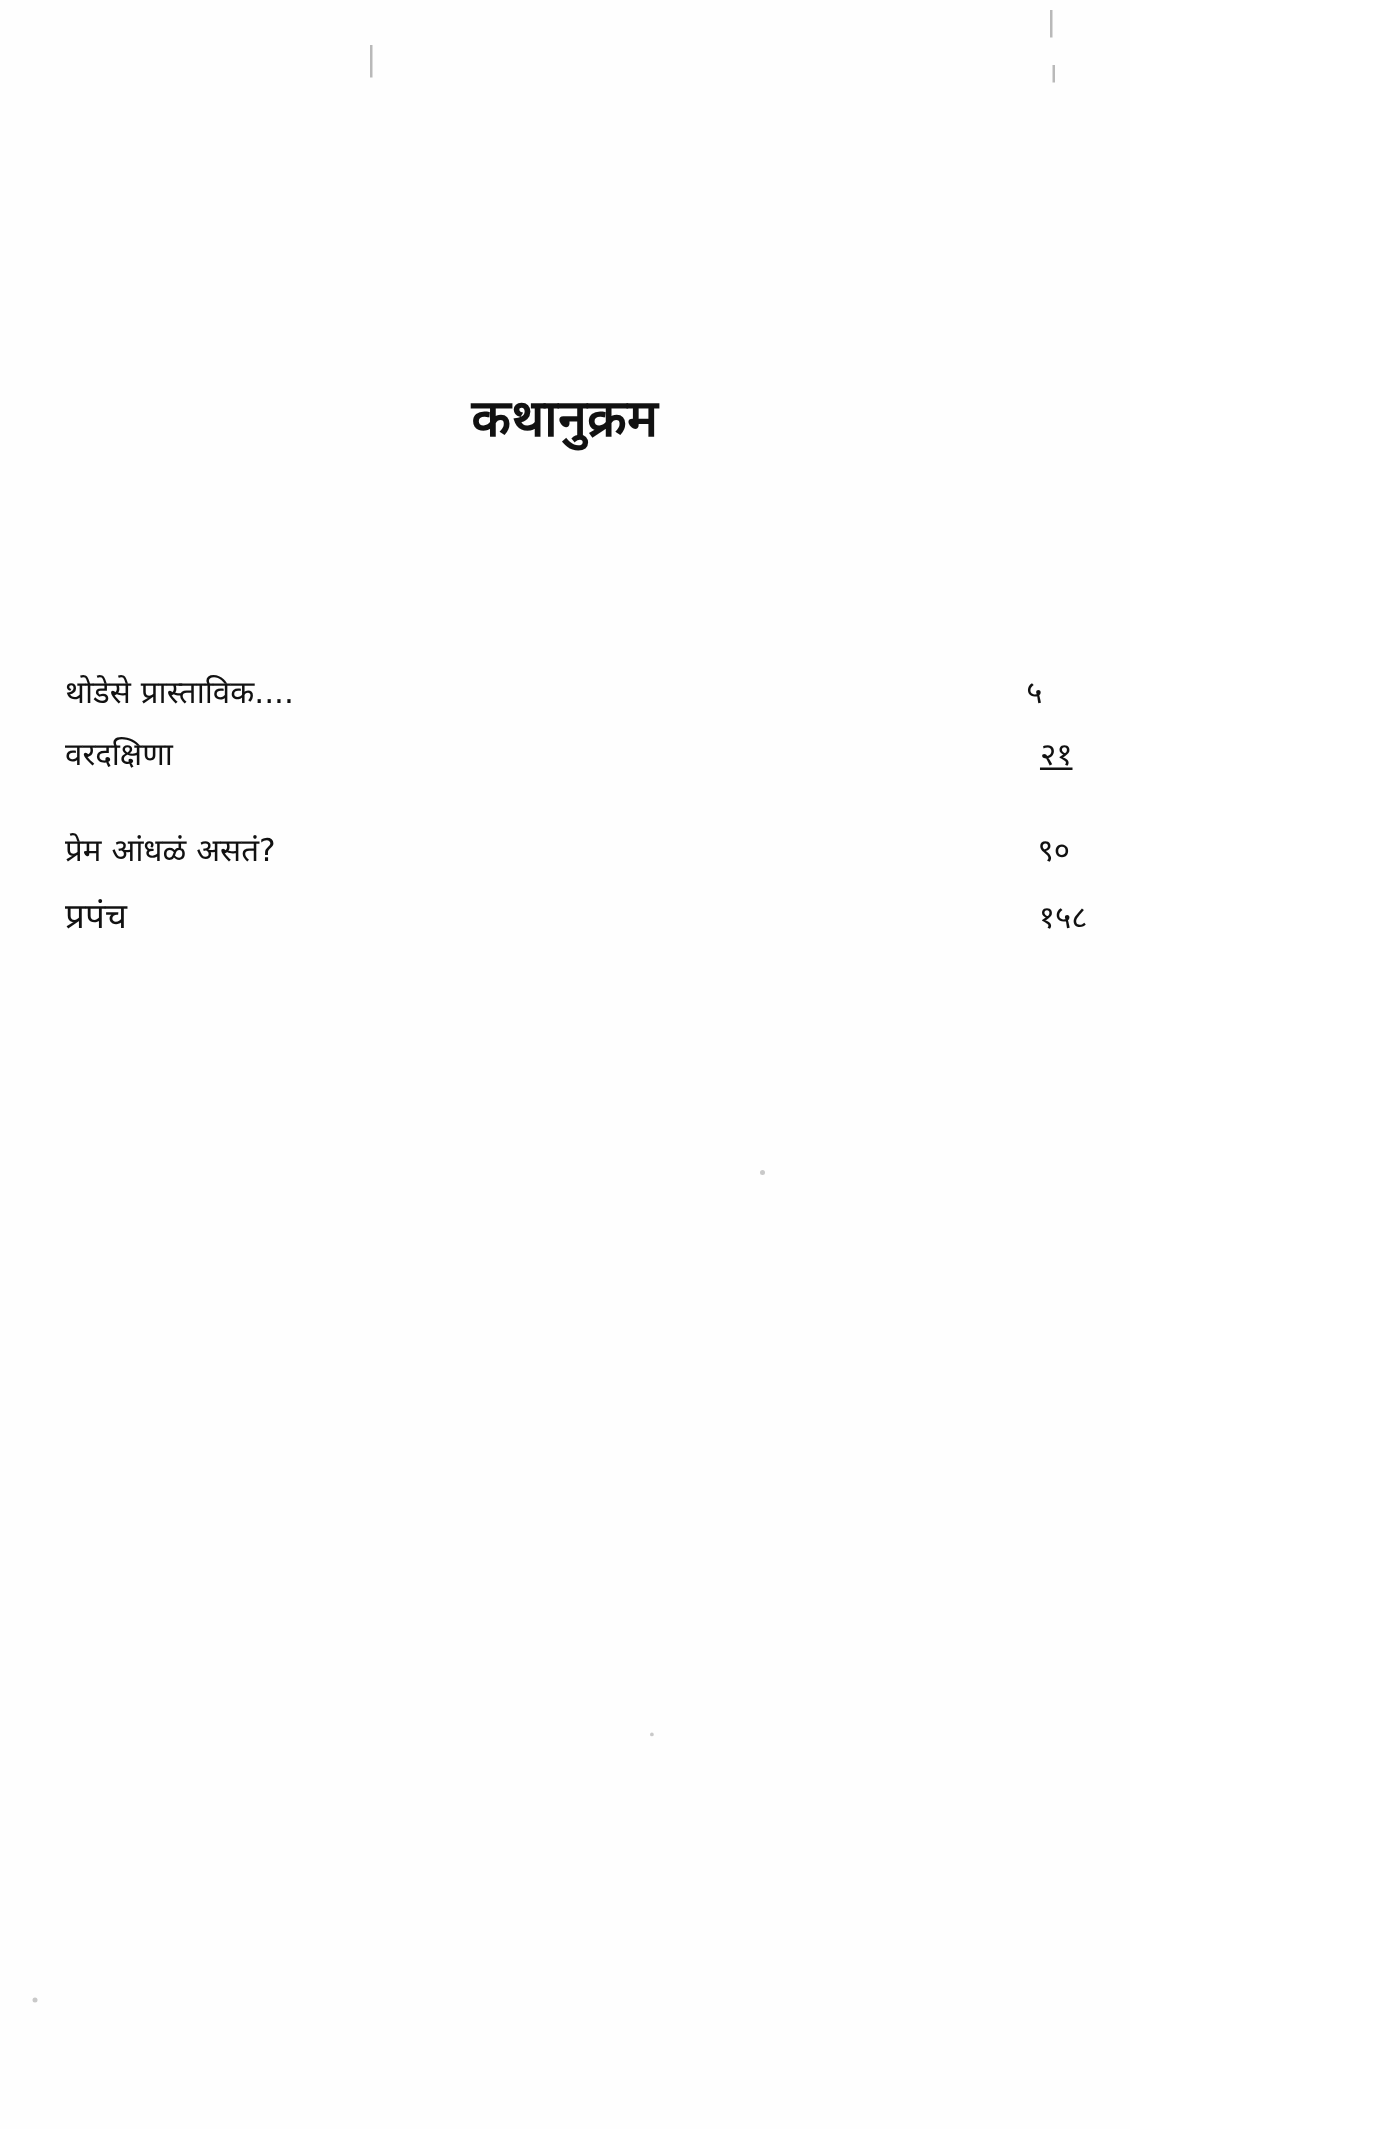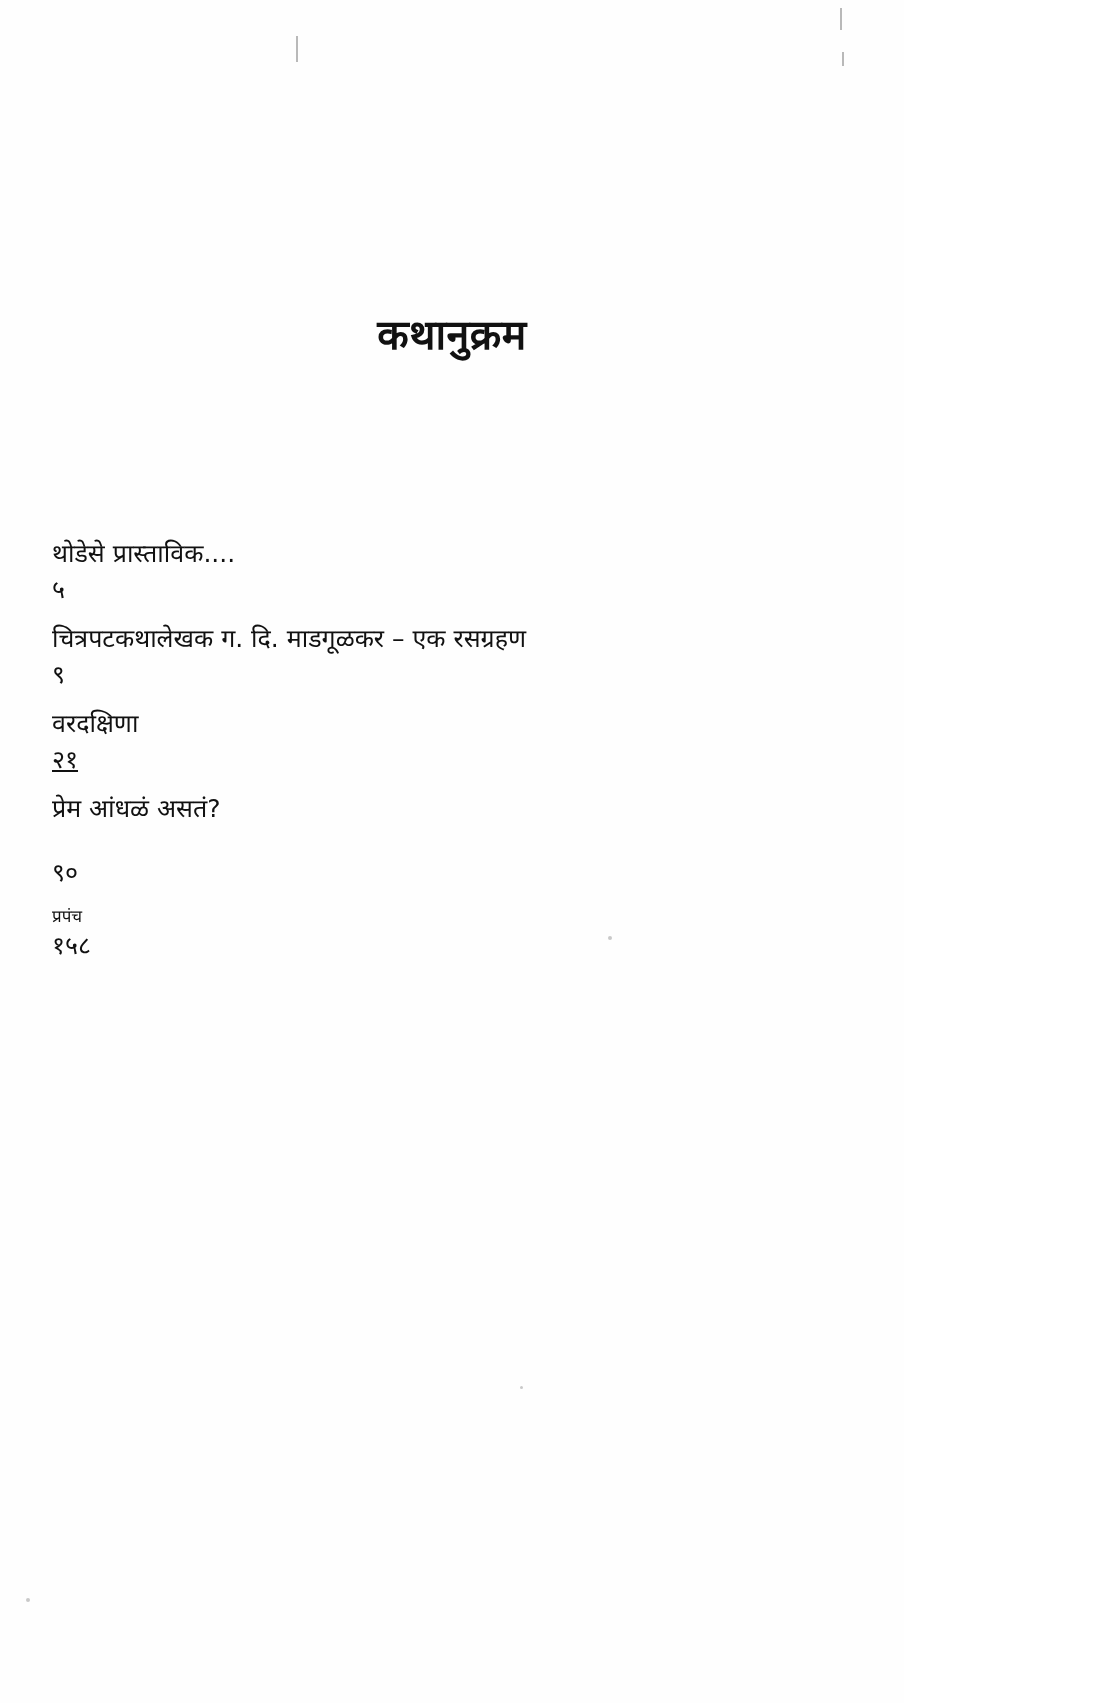--- a/index.html
+++ b/index.html
@@ -51,40 +51,39 @@
   }
   .toc-row {
     display: flex;
     align-items: baseline;
     justify-content: space-between;
     margin-bottom: 14px;
     font-family: "DejaVu Sans", sans-serif;
     font-size: 25px;
     line-height: 1.42;
     color: #111;
-    flex-direction: column;
   }
   .toc-row .entry {
     white-space: nowrap;
   }
   .toc-row .page-num {
     white-space: nowrap;
     font-size: 25px;
     text-align: right;
   }
 
   
   .pn-0 { margin-right: 36px; }
   .pn-1 { margin-right: 36px; }
   .pn-2 { margin-right: 12px; text-decoration: underline; }
   .pn-3 { margin-right: 14px; margin-top: 28px; }
   .pn-4 { margin-right: 0px; font-family: Liberation Serif, serif; }
 
   .row-4 { margin-top: 2px; }
-  .row-4 .entry { font-size: 17px; }
+  .row-4 .entry { font-size: 28px; }
 </style>
 </head>
 <body>
 
 <div class="page">
 
   <div class="tick" style="left:296px; top:36px; width:2px; height:26px;"></div>
   <div class="tick" style="left:840px; top:8px; width:2px; height:22px;"></div>
   <div class="tick" style="left:842px; top:52px; width:2px; height:14px;"></div>
   <div class="speck" style="left:608px; top:936px; width:4px; height:4px;"></div>
@@ -95,24 +94,20 @@
 
   <h1 class="doc-title">कथानुक्रम</h1>
 
   <div class="toc">
 
     <div class="toc-row row-0">
       <span class="entry">थोडेसे  प्रास्ताविक....</span>
       <span class="page-num pn-0">५</span>
     </div>
 
-    <div class="toc-row row-1">
-      <span class="entry">चित्रपटकथालेखक ग. दि. माडगूळकर – एक रसग्रहण</span>
-      <span class="page-num pn-1">९</span>
-    </div>
 
     <div class="toc-row row-2">
       <span class="entry">वरदक्षिणा</span>
       <span class="page-num pn-2">२१</span>
     </div>
 
     <div class="toc-row row-3">
       <span class="entry">प्रेम  आंधळं  असतं?</span>
       <span class="page-num pn-3">९०</span>
     </div>

